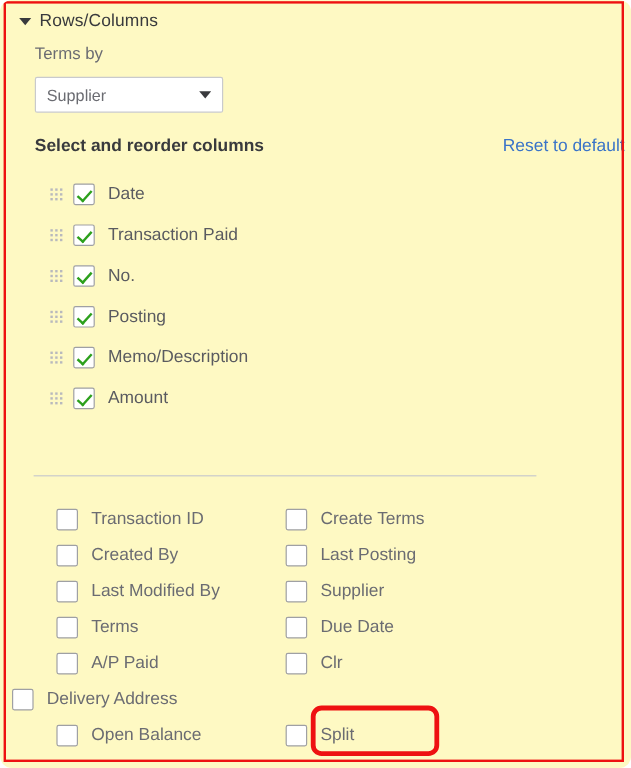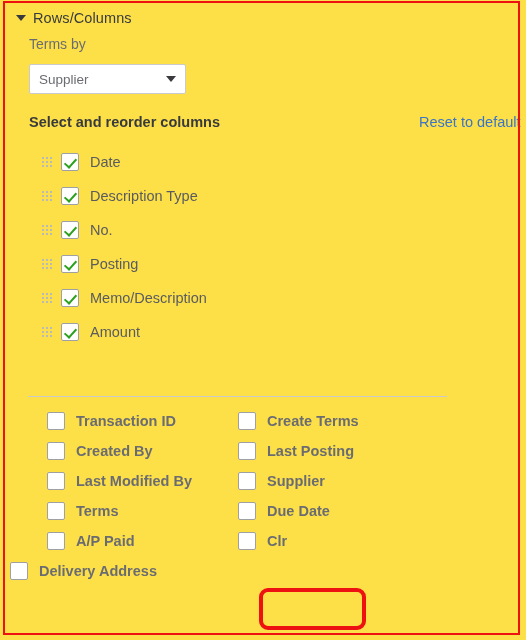--- a/index.html
+++ b/index.html
@@ -7,23 +7,24 @@
     padding: 0;
     background: #ffffff;
   }
   body {
     font-family: "Liberation Sans", sans-serif;
   }
   #screen {
     position: relative;
     width: 526px;
     height: 640px;
-    background: #fde047;
+    background: #fef9c3;
     overflow: hidden;
     box-sizing: border-box;
+    border-radius: 10px;
   }
   
   .outer-red-border {
     position: absolute;
     left: 3px;
     top: 1px;
     width: 517px;
     height: 634px;
     border: 2px solid #ee1111;
     box-sizing: border-box;
@@ -192,22 +193,21 @@
   
   .unselected-grid {
     position: absolute;
     left: 0;
     top: 412px;
     width: 526px;
   }
   .unsel-row {
     display: flex;
     height: 30px;
-    align-items: flex-start;
-    font-weight: bold;
+    align-items: flex-end;
   }
   .unsel-cell {
     display: flex;
     align-items: center;
     box-sizing: border-box;
     position: relative;
   }
   .unsel-cell.col-left { width: 228px; padding-left: 47px; }
   .unsel-cell.col-right { width: 230px; padding-left: 10px; }
   .unsel-label {
@@ -275,21 +275,21 @@
             <i></i>
             <i></i>
             <i></i>
             <i></i>
             <i></i>
             <i></i>
             <i></i>
             <i></i>
           </span>
           <span class="cb checked"></span>
-          <span class="row-label">Description Type</span>
+          <span class="row-label">Transaction Paid</span>
         </div>
         <div class="selected-row">
           <span class="drag-handle">
             <i></i>
             <i></i>
             <i></i>
             <i></i>
             <i></i>
             <i></i>
             <i></i>
@@ -396,20 +396,30 @@
           </div>
           <div class="unsel-cell col-right">
             <span class="cb"></span>
             <span class="unsel-label">Clr</span>
           </div>
         </div>
         <div class="unsel-row">
           <div class="unsel-cell col-right">
             <span class="cb"></span>
             <span class="unsel-label">Delivery Address</span>
+          </div>
+        </div>
+        <div class="unsel-row">
+          <div class="unsel-cell col-left">
+            <span class="cb"></span>
+            <span class="unsel-label">Open Balance</span>
+          </div>
+          <div class="unsel-cell col-right">
+            <span class="cb"></span>
+            <span class="unsel-label">Split</span>
           </div>
         </div>
       </div>
 
     <div class="highlight-box"></div>
   </div>
 
   <div class="outer-red-border"></div>
 </div>
 

